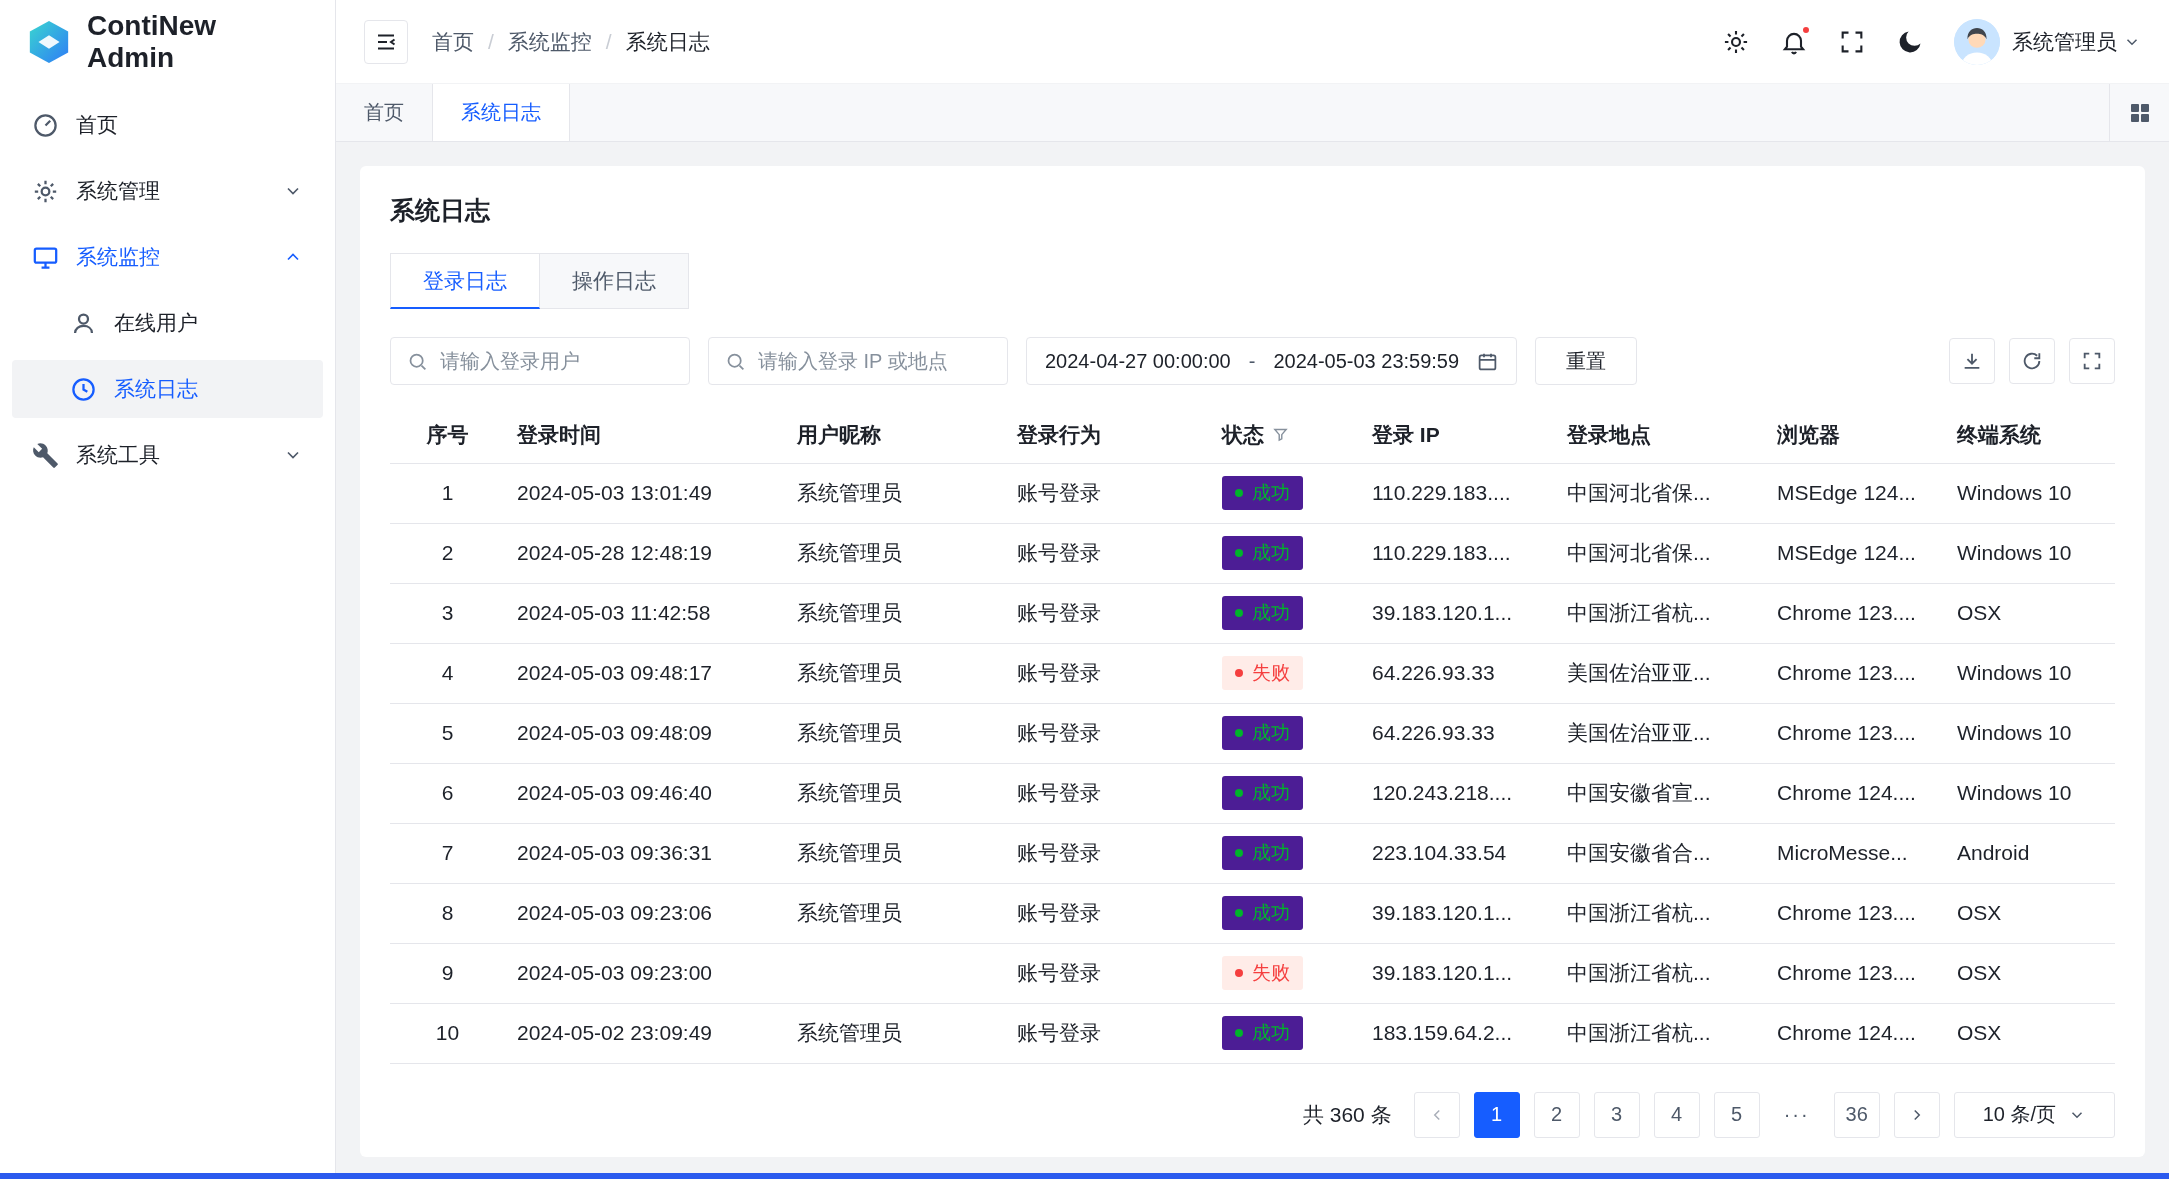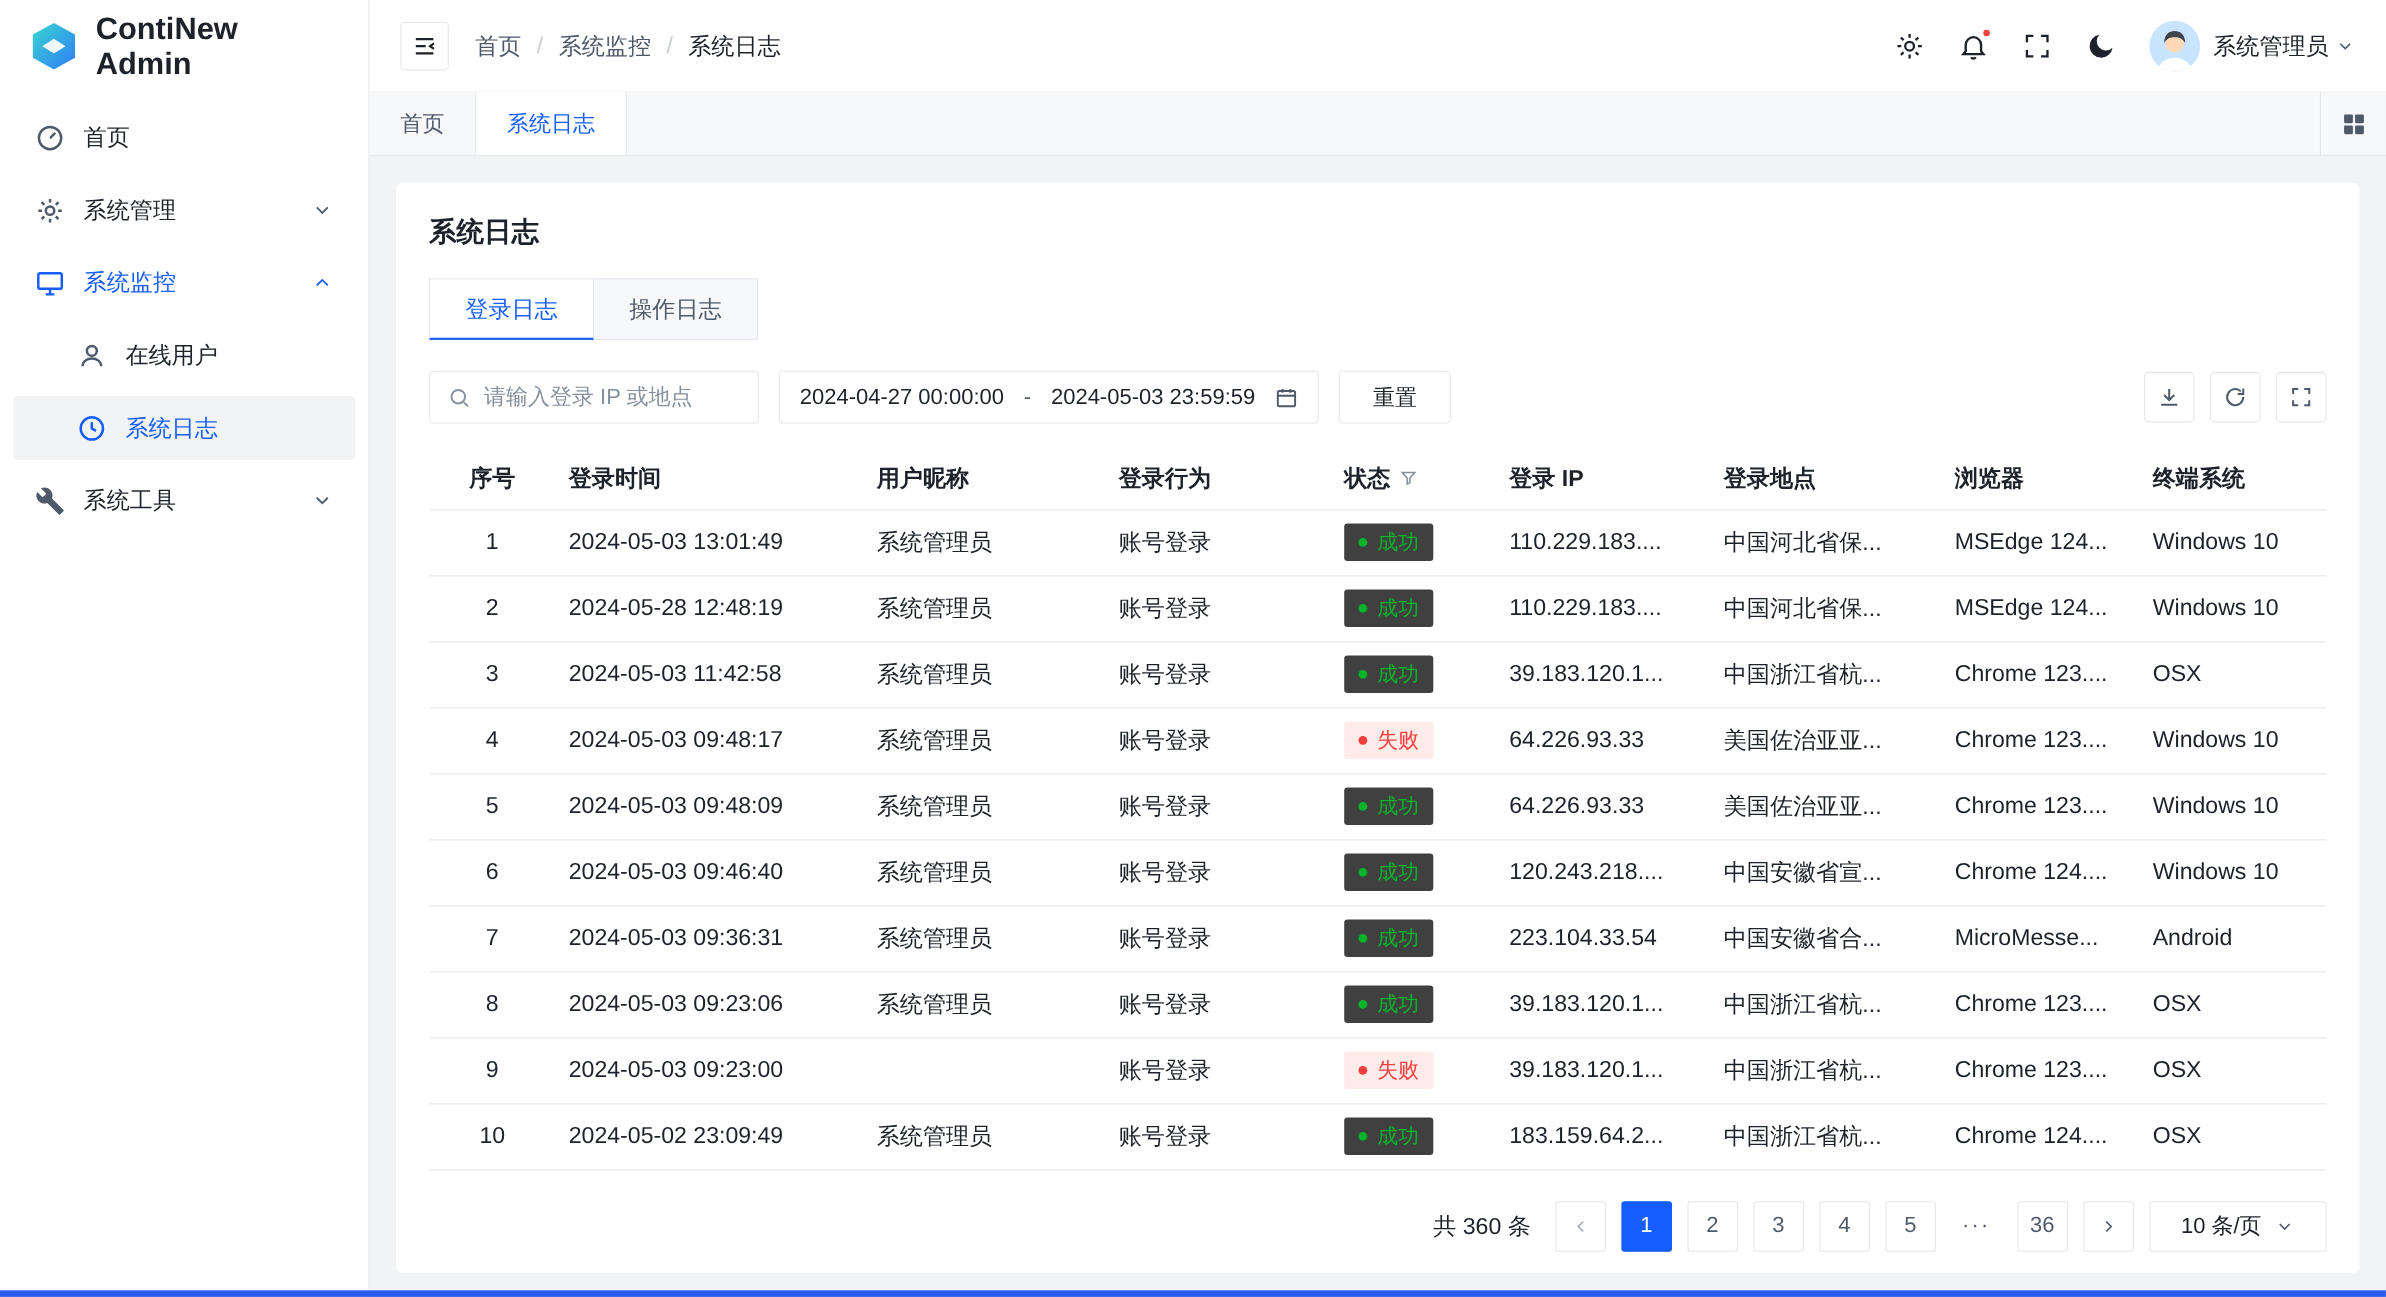--- a/index.html
+++ b/index.html
@@ -93,21 +93,21 @@
     border-bottom:1px solid #E5E6EB; padding:0 12px; }
   td { font-size:21px; font-weight:500; color:#1D2129; height:60px;
     border-bottom:1px solid #E5E6EB; padding:0 12px; white-space:nowrap; overflow:hidden; }
   .col-center { text-align:center; }
   .th-flex { display:inline-flex; align-items:center; gap:8px; }
   .funnel { display:inline-flex; width:17px; height:17px; color:#86909C; cursor:pointer; }
   .funnel svg { width:100%; height:100%; }
   .badge { display:inline-flex; align-items:center; gap:9px; height:34px; padding:0 13px;
     border-radius:3px; font-size:19px; font-weight:400; }
   .badge .dot { width:8px; height:8px; border-radius:50%; background:currentColor; }
-  .badge.success { background:#404040; color:#00B42A; }
+  .badge.success { background:#4c1d95; color:#00B42A; }
   .badge.fail { background:#FFECE8; color:#F53F3F; }
 
   
   .pagination { display:flex; align-items:center; justify-content:flex-end; gap:14px;
     margin-top:28px; font-size:21px; }
   .page-total { color:#1D2129; margin-right:8px; font-weight:500; }
   .page-btn { min-width:46px; height:46px; padding:0 8px; display:flex; align-items:center;
     justify-content:center; border-radius:3px; background:#fff; border:1px solid #E5E6EB;
     color:#4E5969; font-size:20px; cursor:pointer; }
   .page-btn svg { width:18px; height:18px; }
@@ -304,20 +304,27 @@
         <div class="log-tabs">
           <div class="log-tab active">
             <span>登录日志</span>
           </div>
           <div class="log-tab">
             <span>操作日志</span>
           </div>
         </div>
 
         <div class="filters">
+          <div class="search-input">
+            <svg viewBox="0 0 24 24" fill="none" stroke="currentColor" stroke-width="2">
+                <circle cx="11" cy="11" r="7"></circle>
+                <path d="M21 21l-4.4-4.4"></path>
+              </svg>
+            <input placeholder="请输入登录用户" style="">
+          </div>
           <div class="search-input">
             <svg viewBox="0 0 24 24" fill="none" stroke="currentColor" stroke-width="2">
                 <circle cx="11" cy="11" r="7"></circle>
                 <path d="M21 21l-4.4-4.4"></path>
               </svg>
             <input placeholder="请输入登录 IP 或地点" style="">
           </div>
           <div class="range-picker">
             <span>2024-04-27 00:00:00</span>
             <span class="sep">-</span>

